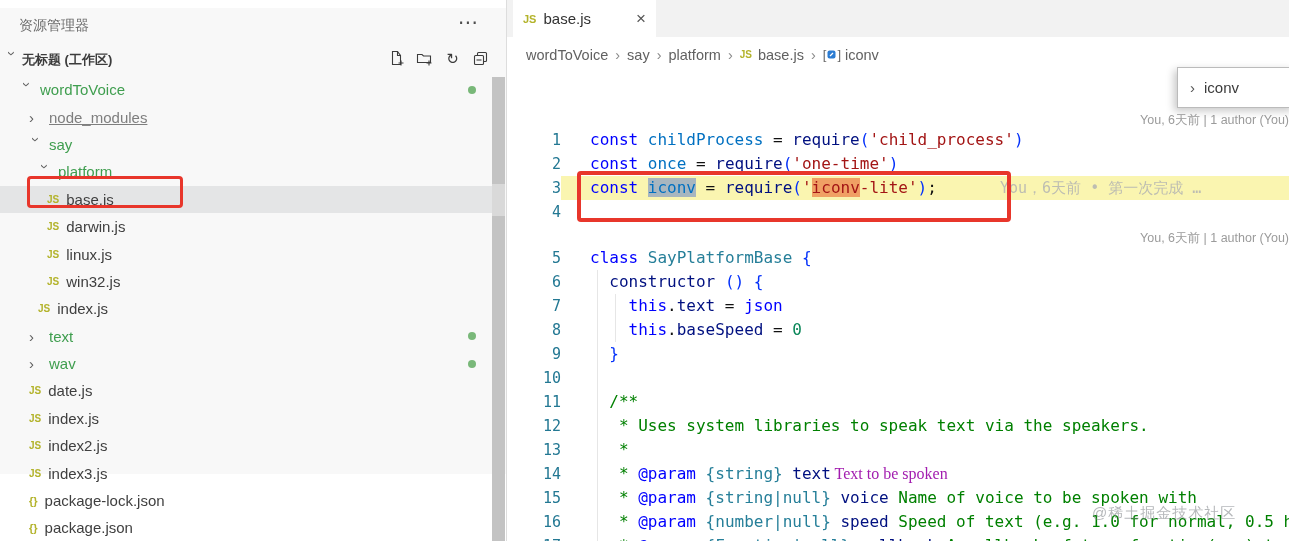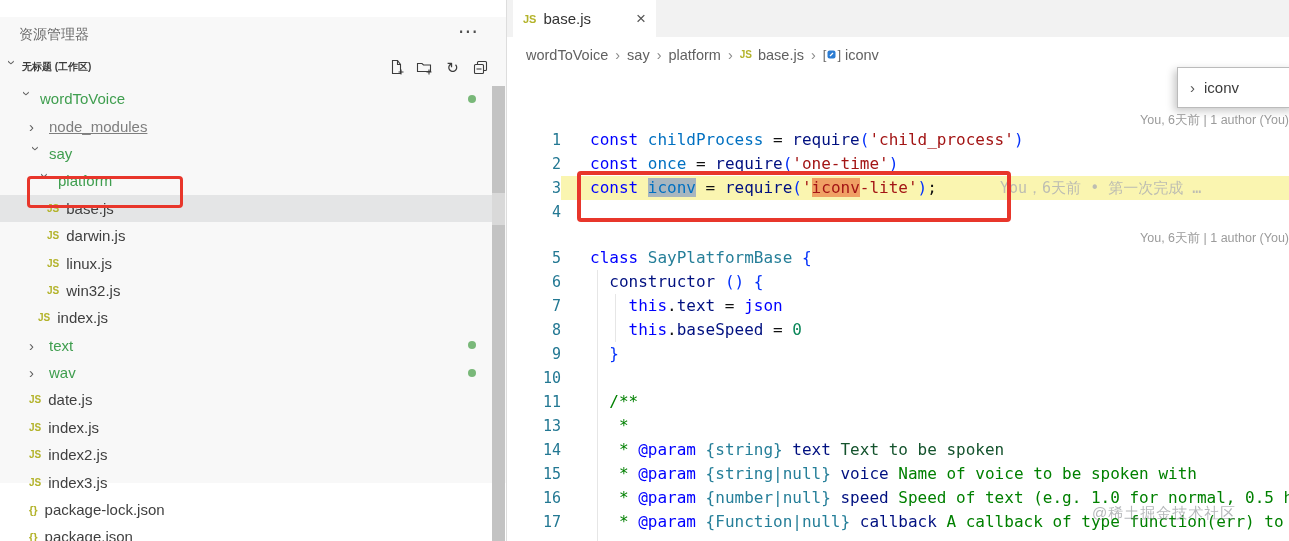--- a/index.html
+++ b/index.html
@@ -1,25 +1,25 @@
 <!DOCTYPE html>
 <html><head>
 <meta charset="utf-8">
 <style>
   * { margin:0; padding:0; box-sizing:border-box; }
   html,body { width:1289px; height:541px; overflow:hidden; }
   body { position:relative; background:#ffffff; font-family:"Liberation Sans","DejaVu Sans",sans-serif; color:#3c3c3c; }
 
   
-  .sidebar { position:absolute; left:0; top:17px; width:506px; height:466px; background:#f8f8f8; }
+  .sidebar { position:absolute; left:0; top:8px; width:506px; height:466px; background:#f8f8f8; }
   .sb-title-row { position:relative; height:36px; }
   .sb-title { position:absolute; left:19px; top:9px; font-size:14px; color:#6b6b6b; }
   .sb-more { position:absolute; left:458px; top:2px; font-size:20px; color:#4d4d4d; cursor:pointer; }
   .sb-section { position:relative; height:32px; }
-  .sb-section-label { position:absolute; left:22px; top:7px; font-size:10px; font-weight:bold; color:#3c3c3c; }
+  .sb-section-label { position:absolute; left:22px; top:7px; font-size:13px; font-weight:bold; color:#3c3c3c; }
   .sb-section-chev { position:absolute; left:5px; top:7px; }
   .sb-actions { position:absolute; left:388px; top:6px; display:flex; gap:11px; align-items:center; }
   .sb-actions .icon { width:17px; height:17px; display:inline-flex; align-items:center; justify-content:center; color:#3c3c3c; cursor:pointer; }
   .refresh-glyph { font-size:15px; line-height:15px; color:#3c3c3c; }
 
   .tree { position:absolute; left:0; top:68px; width:492px; }
   .tree-row { position:relative; display:flex; align-items:center; height:27.4px; font-size:15px; cursor:pointer; }
   .tree-row.selected { background:#e4e5e6; }
   .chev { display:inline-block; width:15px; font-size:15px; color:#5f5f5f; line-height:15px; }
   .chev.down { transform:rotate(90deg); }
@@ -262,26 +262,30 @@
       </div>
       <div class="crow">
         <span class="lnum">10</span>
         <span class="lbody"></span>
       </div>
       <div class="crow">
         <span class="lnum">11</span>
         <span class="lbody"><span style="color: rgb(17, 17, 17);">  </span><span style="color: rgb(0, 128, 0);">/**</span></span>
       </div>
       <div class="crow">
+        <span class="lnum">12</span>
+        <span class="lbody"><span style="color: rgb(0, 128, 0);">   * Uses system libraries to speak text via the speakers.</span></span>
+      </div>
+      <div class="crow">
         <span class="lnum">13</span>
         <span class="lbody"><span style="color: rgb(0, 128, 0);">   *</span></span>
       </div>
       <div class="crow">
         <span class="lnum">14</span>
-        <span class="lbody"><span style="color: rgb(0, 128, 0);">   * </span><span style="color: rgb(0, 0, 255);">@param</span><span style="color: rgb(0, 128, 0);"> </span><span style="color: rgb(38, 127, 153);">{string}</span><span style="color: rgb(0, 128, 0);"> </span><span style="color: rgb(0, 16, 128);">text</span><span style="color: #14532d;"> Text to be spoken</span></span>
+        <span class="lbody"><span style="color: rgb(0, 128, 0);">   * </span><span style="color: rgb(0, 0, 255);">@param</span><span style="color: rgb(0, 128, 0);"> </span><span style="color: rgb(38, 127, 153);">{string}</span><span style="color: rgb(0, 128, 0);"> </span><span style="color: rgb(0, 16, 128);">text</span><span style="color: #a21caf; font-family: Liberation Serif, serif;"> Text to be spoken</span></span>
       </div>
       <div class="crow">
         <span class="lnum">15</span>
         <span class="lbody"><span style="color: rgb(0, 128, 0);">   * </span><span style="color: rgb(0, 0, 255);">@param</span><span style="color: rgb(0, 128, 0);"> </span><span style="color: rgb(38, 127, 153);">{string|null}</span><span style="color: rgb(0, 128, 0);"> </span><span style="color: rgb(0, 16, 128);">voice</span><span style="color: rgb(0, 128, 0);"> Name of voice to be spoken with</span></span>
       </div>
       <div class="crow">
         <span class="lnum">16</span>
         <span class="lbody"><span style="color: rgb(0, 128, 0);">   * </span><span style="color: rgb(0, 0, 255);">@param</span><span style="color: rgb(0, 128, 0);"> </span><span style="color: rgb(38, 127, 153);">{number|null}</span><span style="color: rgb(0, 128, 0);"> </span><span style="color: rgb(0, 16, 128);">speed</span><span style="color: rgb(0, 128, 0);"> Speed of text (e.g. 1.0 for normal, 0.5 h</span></span>
       </div>
       <div class="crow">

